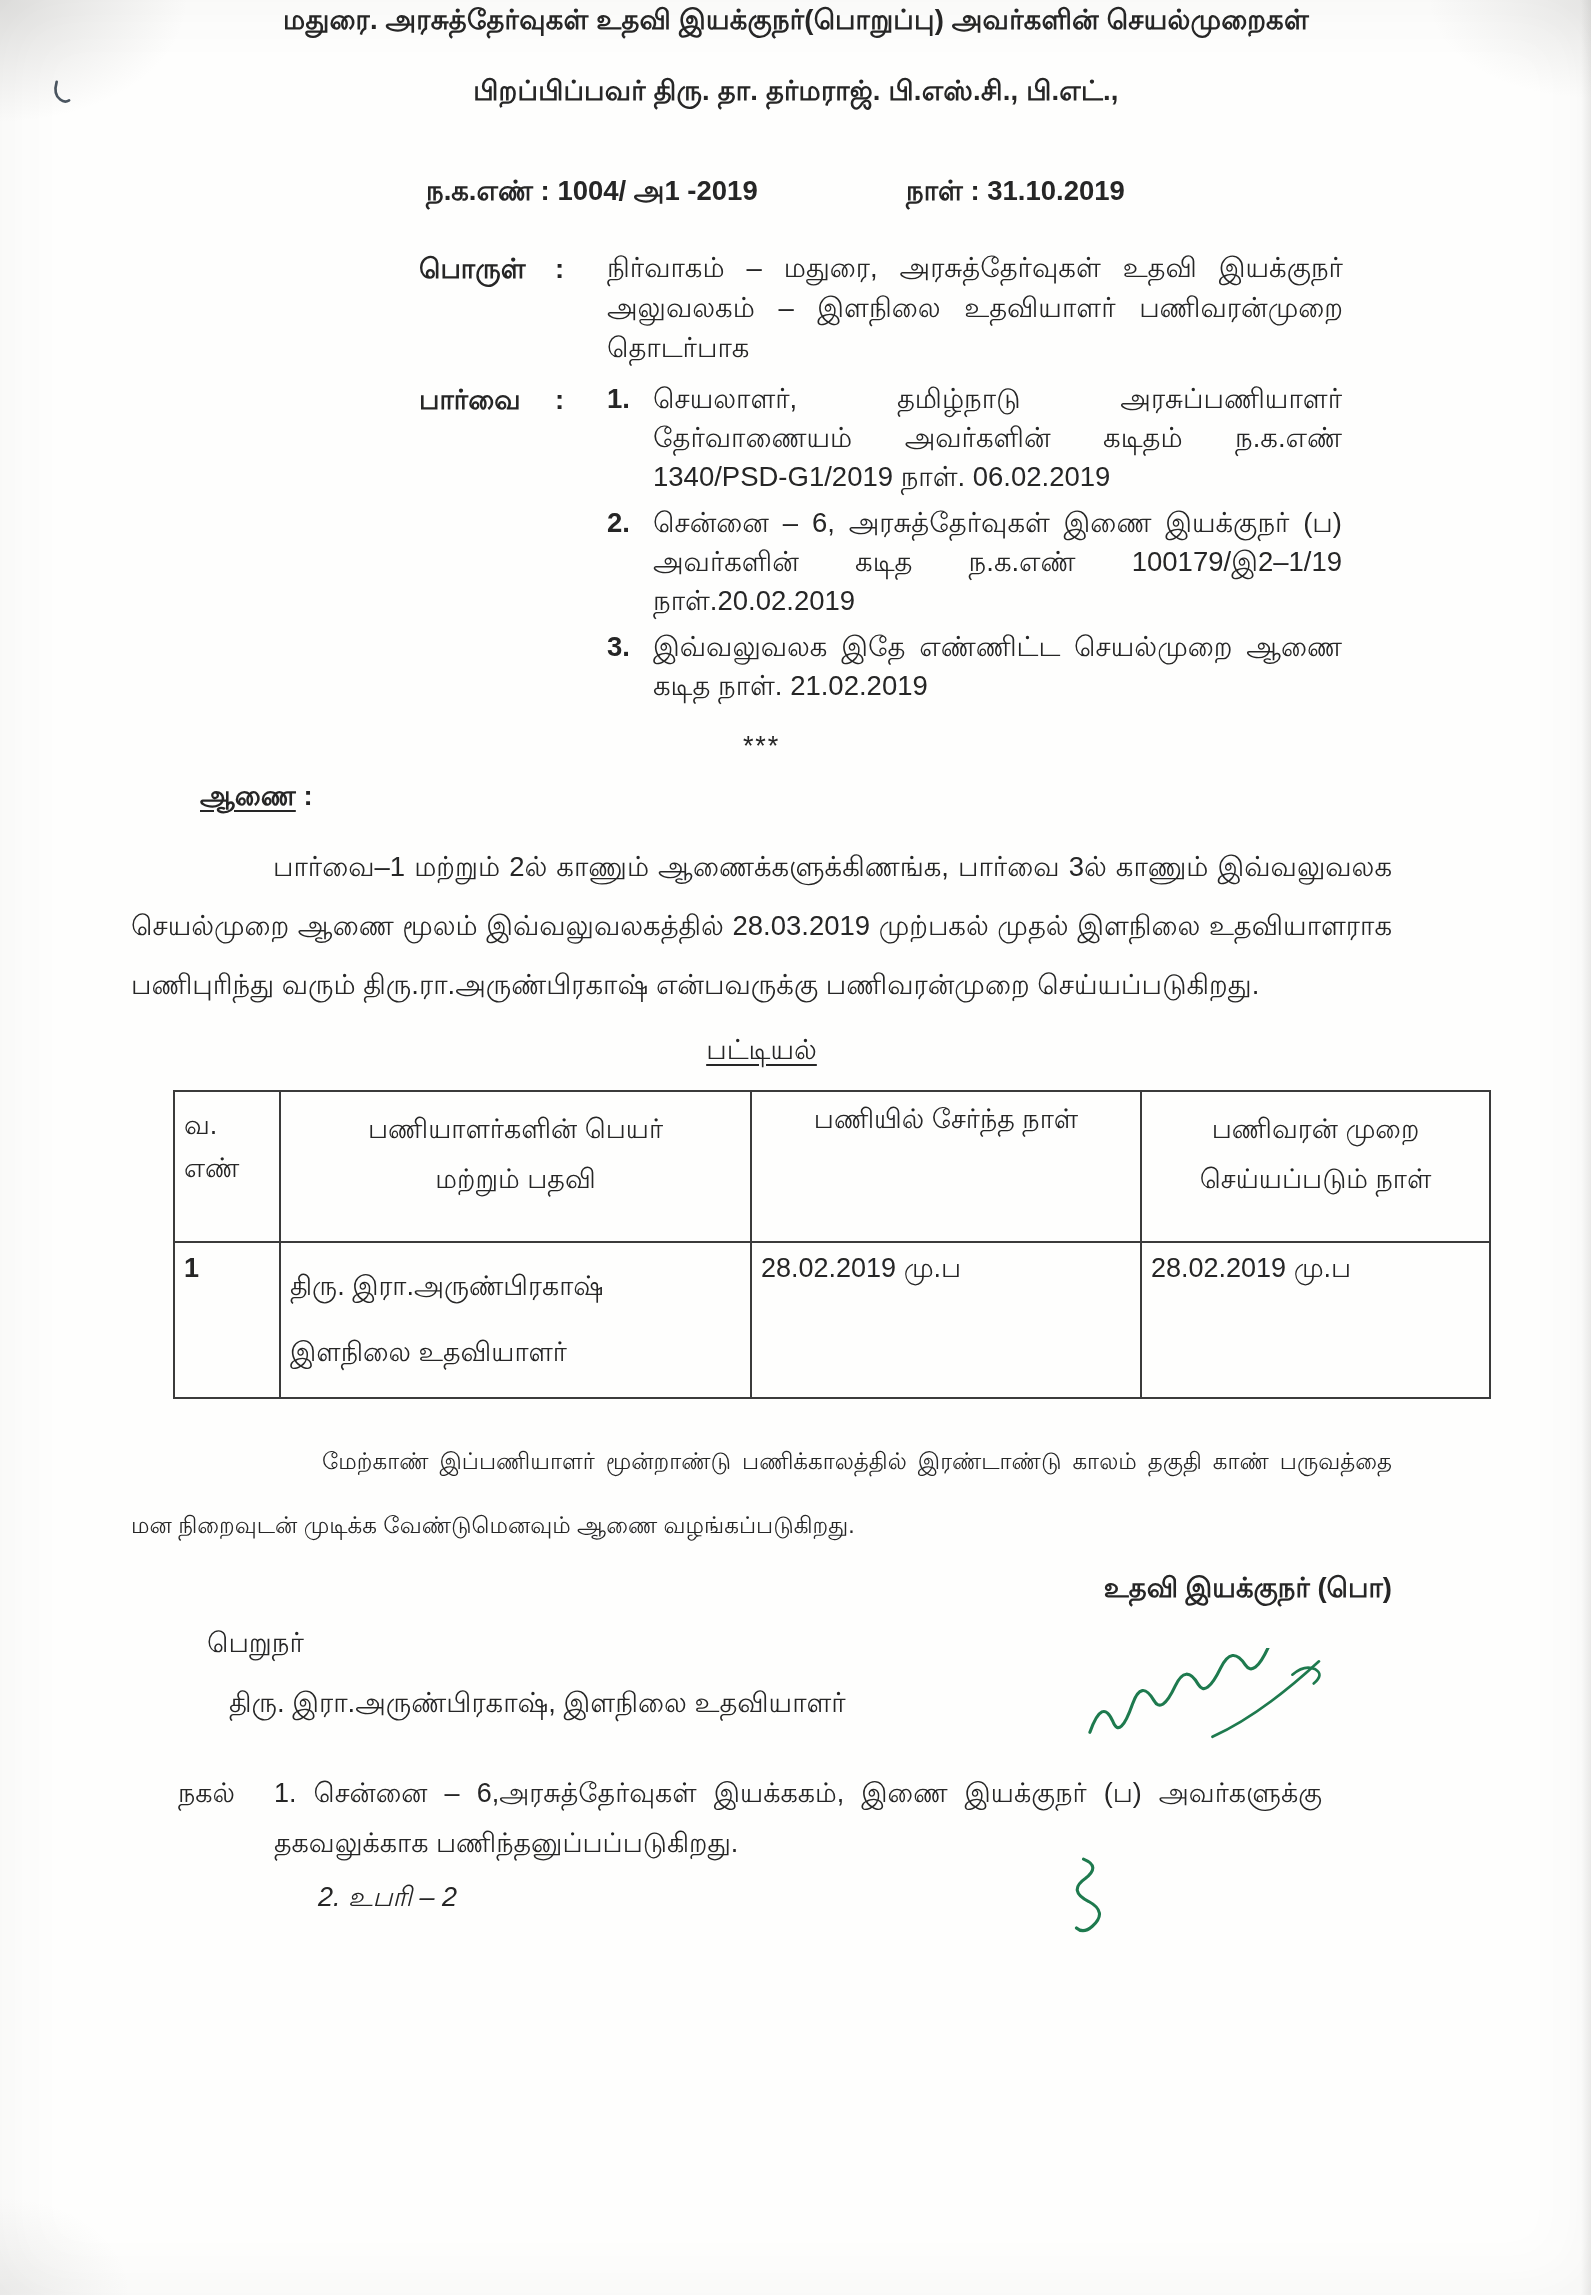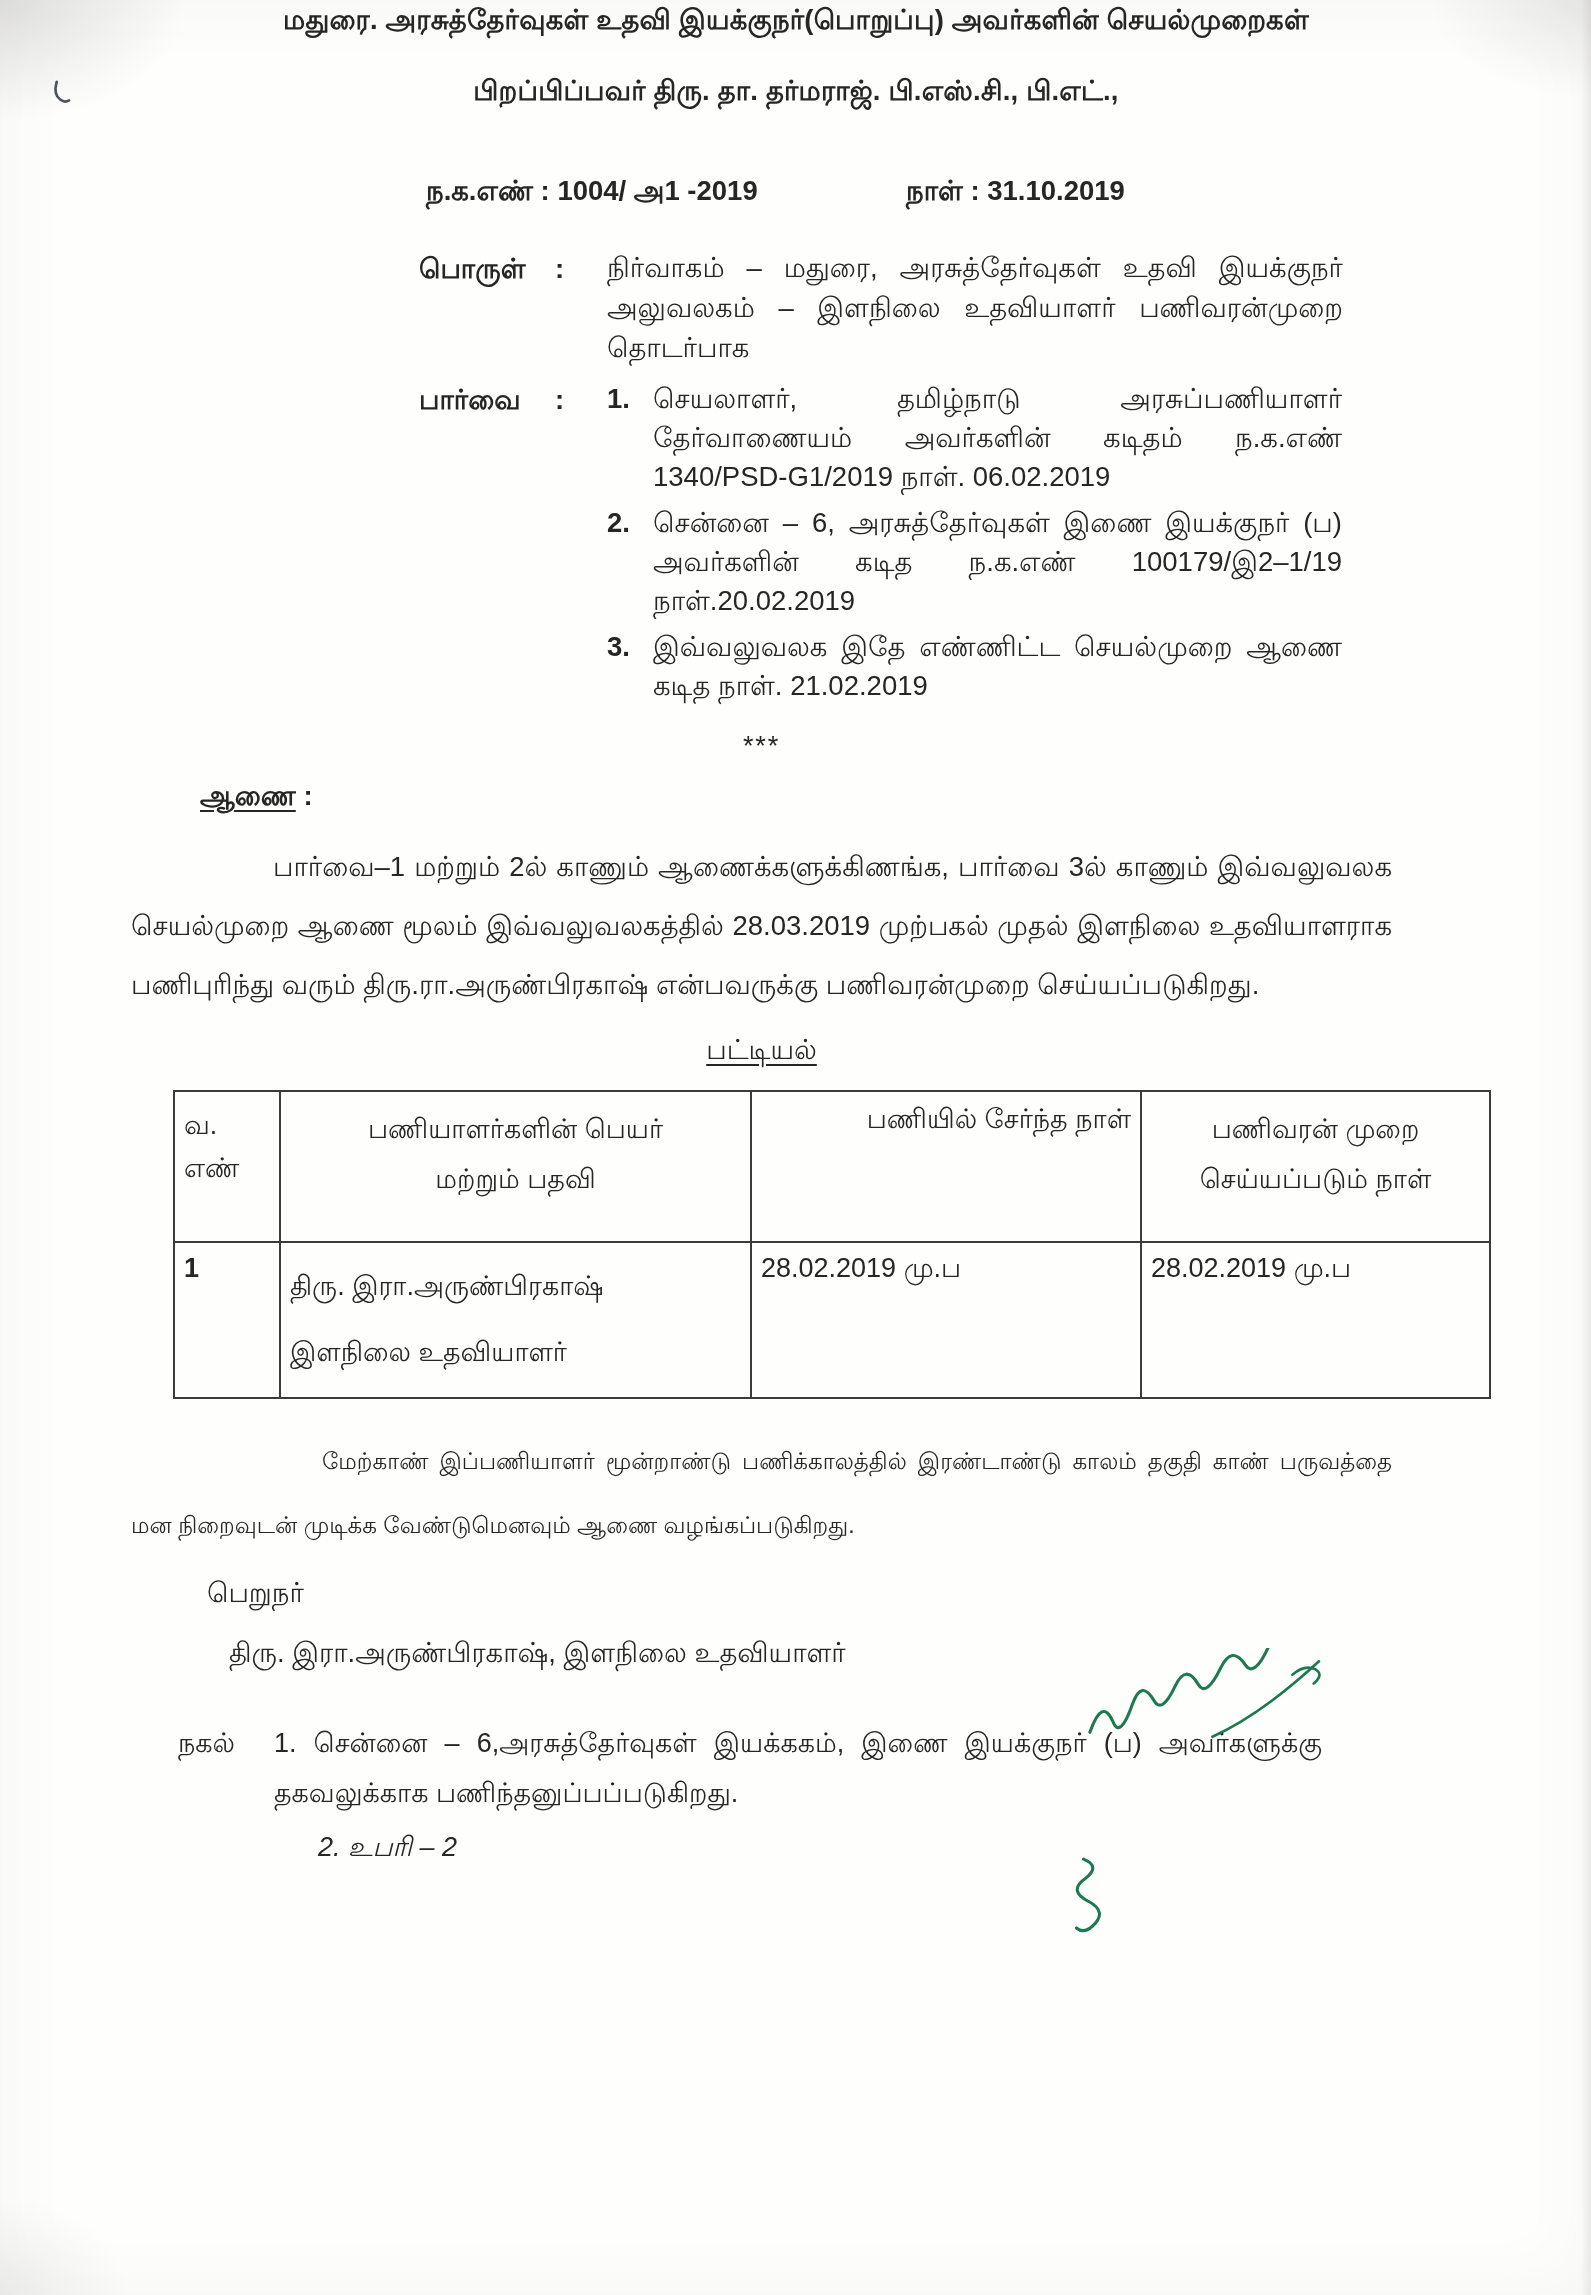--- a/index.html
+++ b/index.html
@@ -73,21 +73,21 @@
     width:1237px; font-size:27px; color:#262626;
   }
   table.schedule, table.schedule td { border:2.7px solid #3b3b3b; }
   td.c1 { width:86px; }
   td.c2 { width:451px; }
   td.c3 { width:370px; }
   td.c4 { width:329px;margin-top:14px; }
   tr.hdr td { height:124px; vertical-align:top; padding:12.4px 9px; }
   td.h1 { text-align:left; line-height:43px; }
   td.h2 { text-align:center; line-height:50px; }
-  td.h3 { text-align:right; vertical-align:bottom; padding:12.4px 9px 19.5px 10.7px; }
+  td.h3 { text-align:center; vertical-align:bottom; padding:12.4px 9px 19.5px 10.7px; }
   td.h4 { text-align:center; line-height:50px; padding-top:18px; }
   tr.datarow td { height:133px; vertical-align:top; padding:10.7px 9px; }
   td.d1 { font-weight:bold; }
   td.d2 { line-height:66px; padding-left:12.4px; }
   td.d3 { padding-left:10.7px; }
   td.d4 { padding-top:21.3px; padding-left:10.7px; }
 
   .closing-para {
     margin-left:131px; margin-top:30px; width:1261px;
     font-size:23px; line-height:64px; text-align:justify; text-indent:191px;
@@ -205,20 +205,21 @@
   <div class="closing-para">மேற்காண் இப்பணியாளர் மூன்றாண்டு பணிக்காலத்தில் இரண்டாண்டு காலம் தகுதி காண் பருவத்தை மன நிறைவுடன் முடிக்க  வேண்டுமெனவும்  ஆணை வழங்கப்படுகிறது.</div>
 
   <div class="ink-mark" style="left:1079px; top:1648px; width:258px; height:111px;">
     <svg width="258" height="111" viewBox="0 0 290 125">
       <path d="M12,95 q14,-40 26,-12 q8,20 22,-20 q10,-28 24,-4 q9,16 24,-16 q12,-26 26,-2 q9,15 25,-18 q13,-27 28,-4 q10,15 26,-20 q14,-30 34,-8" fill="none" stroke="#1e7a4e" stroke-width="3.5" stroke-linecap="round"></path>
       <path d="M150,100 q55,-25 120,-85" fill="none" stroke="#1e7a4e" stroke-width="3" stroke-linecap="round"></path>
       <path d="M240,30 q14,-12 26,-6 q10,6 -2,16" fill="none" stroke="#1e7a4e" stroke-width="3" stroke-linecap="round"></path>
     </svg>
   </div>
 
+  <div class="designation">உதவி இயக்குநர் (பொ)</div>
 
   <div class="recipient-label">பெறுநர்</div>
 
   <div class="ink-mark" style="left:1057px; top:1852px; width:53px; height:84px;">
     <svg width="53" height="84" viewBox="0 0 60 95">
       <path d="M30,8 q20,8 2,22 q-20,14 4,26 q22,12 4,28 q-10,9 -18,2" fill="none" stroke="#1e7a4e" stroke-width="3.5" stroke-linecap="round"></path>
     </svg>
   </div>
 
   <div class="recipient-name">திரு. இரா.அருண்பிரகாஷ், இளநிலை உதவியாளர்</div>

